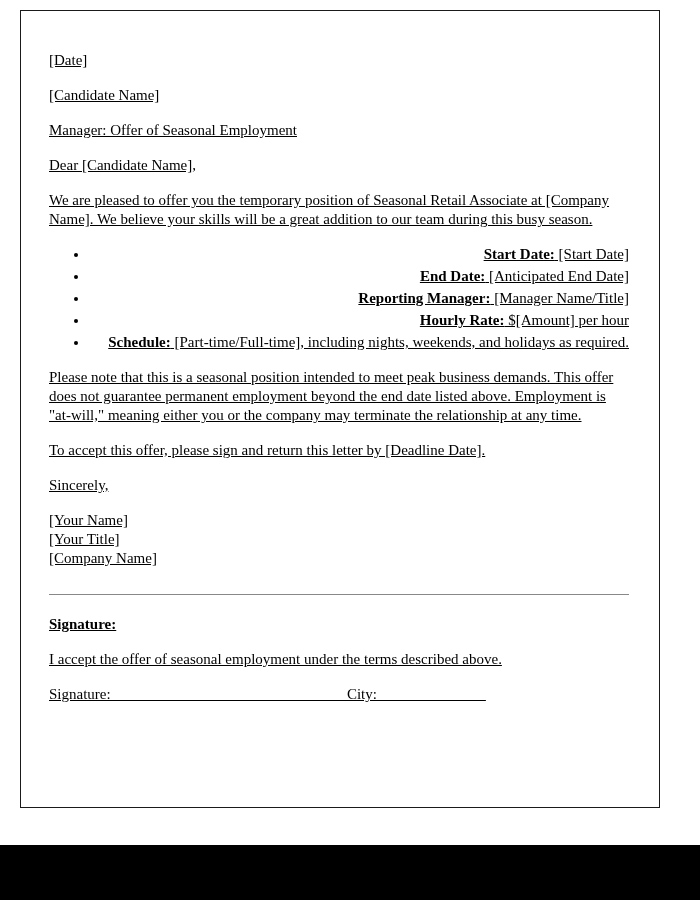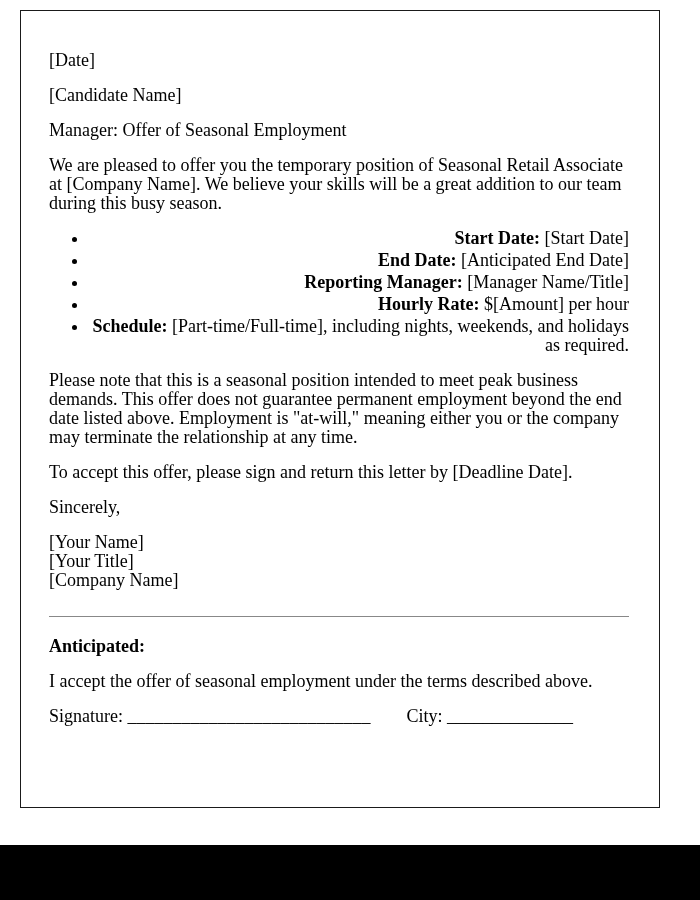--- a/index.html
+++ b/index.html
@@ -24,22 +24,23 @@
     width: 640px;
     height: 798px;
     border: 1px solid #1a1a1a;
     background: #ffffff;
     box-sizing: border-box;
     overflow: hidden;
   }
   .letter {
     padding: 40px 30px 0 28px;
     color: #000000;
-    font-size: 18px;
+    font-size: 15px;
     line-height: 19px;
+    text-decoration: underline;
   }
   .para {
     margin: 0 0 16px 0;
   }
   .addr-line {
     margin: 0;
   }
   .bullets {
     margin: 0 0 16px 0;
     padding-left: 40px;
@@ -82,20 +83,21 @@
     <div class="letter">
 
       <p class="para">[Date]</p>
 
       <div class="para">
         <p class="addr-line">[Candidate Name]</p>
       </div>
 
       <p class="para">Manager: Offer of Seasonal Employment</p>
 
+      <p class="para">Dear [Candidate Name],</p>
 
       <p class="para">We are pleased to offer you the temporary position of Seasonal Retail Associate at [Company Name]. We believe your skills will be a great addition to our team during this busy season.</p>
 
 
       <ul class="bullets">
         <li>
           <span class="bold">Start Date:</span><span> [Start Date]</span>
         </li>
         <li>
           <span class="bold">End Date:</span><span> [Anticipated End Date]</span>
@@ -119,21 +121,21 @@
       <p class="para">Sincerely,</p>
 
       <div class="para">
         <p class="addr-line">[Your Name]</p>
         <p class="addr-line">[Your Title]</p>
         <p class="addr-line">[Company Name]</p>
       </div>
 
       <hr class="divider">
 
-      <p class="acceptance-heading">Anticipated:</p>
+      <p class="acceptance-heading">Signature:</p>
 
       <p class="para">I accept the offer of seasonal employment under the terms described above.</p>
 
       <p class="sig-line">Signature: ___________________________        City: ______________</p>
 
     </div>
   </div>
 
   <div class="bottom-band"></div>
 

